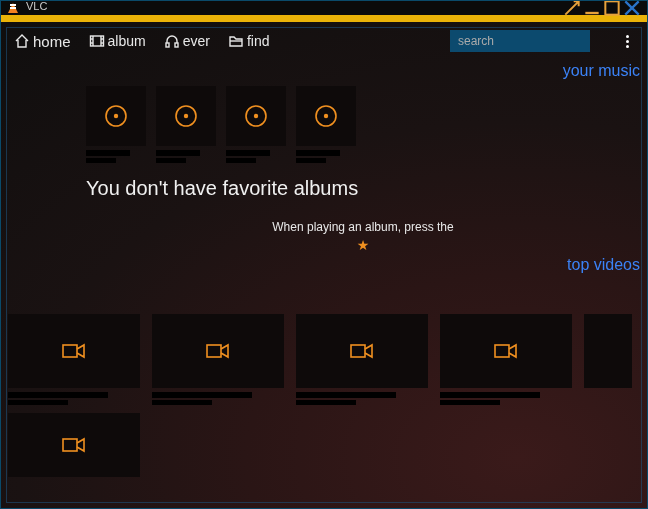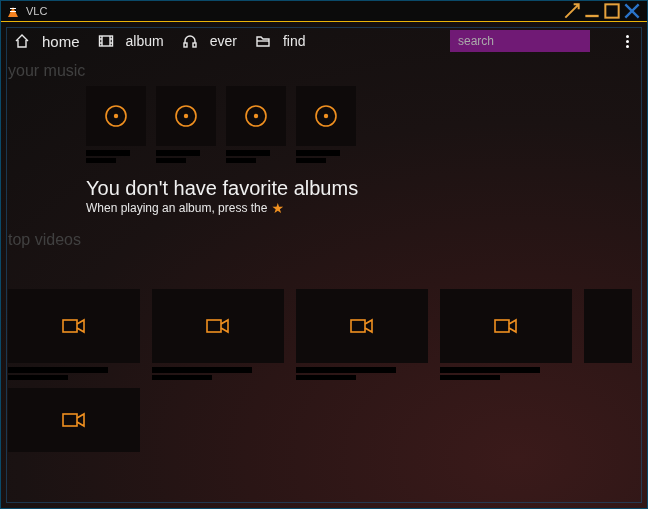--- a/index.html
+++ b/index.html
@@ -14,23 +14,23 @@
     border: 1px solid #0a4a6a;
     pointer-events: none;
   }
   .inner-frame {
     position: absolute; top: 27px; left: 6px; right: 6px; bottom: 6px;
     border: 1px solid rgba(30,80,120,0.6);
     pointer-events: none;
   }
   
   .titlebar {
-    height: 22px; display: flex; align-items: center; padding: 0 6px;
+    height: 22px; display: flex; align-items: flex-start; padding: 0 6px;
     background: #0b0b0b; font-size: 11px; color: #ccc;
-    border-bottom: 1px solid #eab308;
+    border-bottom: 7px solid #eab308;
   }
   .titlebar .cone {
     width: 14px; height: 14px; position: relative; margin-right: 6px;
   }
   .titlebar .cone::before {
     content:""; position:absolute; left:2px; bottom:1px;
     border-left:5px solid transparent; border-right:5px solid transparent;
     border-bottom:10px solid #f58220;
   }
   .titlebar .cone::after {
@@ -43,64 +43,65 @@
     color:#e6a23c; font-size:11px; cursor: default;
   }
   .titlebar .win-btn.close { color:#d46; }
   .titlebar .win-btn svg { display:block; }
   
   .navbar {
     height: 38px; display:flex; align-items:center; gap: 18px;
     padding: 0 14px;
   }
   .nav-item {
-    display:flex; align-items:center; gap:12px; color:#e8e8e8;
+    display:flex; align-items:center; gap:3px; color:#e8e8e8;
     font-size:14px; font-weight:400; cursor:pointer;
   }
   .nav-item.active { font-size:15px; }
   .nav-item .ico { width:16px; height:16px; display:inline-flex; align-items:center; justify-content:center; color:#e8e8e8; }
   .nav-item .ico svg { width:16px; height:16px; }
   .nav-spacer { flex:1; }
   .search {
-    background:#701a75; border:none; height:22px; width:140px;
+    background:#0c4a6e; border:none; height:22px; width:140px;
     color:#ccc; font-size:12px; padding:0 8px;
   }
   .search::placeholder { color:#aaa; }
   .menu-dots {
     width:14px; display:flex; flex-direction:column; align-items:center; gap:2px;
     margin-left:12px; cursor:pointer;
   }
   .menu-dots span { width:3px; height:3px; background:#fff; border-radius:50%; }
   
   .content { position:absolute; top:60px; left:8px; right:8px; bottom:8px; overflow:hidden; }
   .section-title {
-    color:#404040; font-size:16px; text-align:left; margin: 2px 0 6px 0;
+    color:#3b82f6; font-size:16px; text-align:right; margin: 2px 0 6px 0;
   }
   .music-row {
     display:flex; gap:10px; justify-content:flex-start; margin-left: 78px;
   }
   .album {
     display:flex; flex-direction:column;
   }
   .album-art {
     width:60px; height:60px; background:#0e0a0a;
     display:flex; align-items:center; justify-content:center;
   }
   .album-art svg { width:26px; height:26px; }
   .album .bar1 { width:44px; height:6px; background:#000; margin-top:4px; }
   .album .bar2 { width:30px; height:5px; background:#000; margin-top:2px; }
   .fav-heading {
-    color:#f0f0f0; font-size:20px; font-weight:300; margin:14px 0 1px 78px;
+    color:#f0f0f0; font-size:20px; font-weight:300; margin:14px 0 20px 78px;
   }
   .fav-sub {
     color:#e8e8e8; font-size:12px; margin-left:78px; display:flex; align-items:center; gap:4px;
     white-space:nowrap;
+    flex-direction:column;
   }
   .star { color:#f09020; font-size:14px; line-height:1; }
-  .videos-wrap { margin-top:16px; }
+  .videos-wrap { margin-top:4px; }
   .video-row {
     display:flex; gap:12px; margin-top:8px;
   }
   .video {
     display:flex; flex-direction:column;
   }
   .video-thumb {
     background:#0e0a0a;
     display:flex; align-items:center; justify-content:center;
   }

